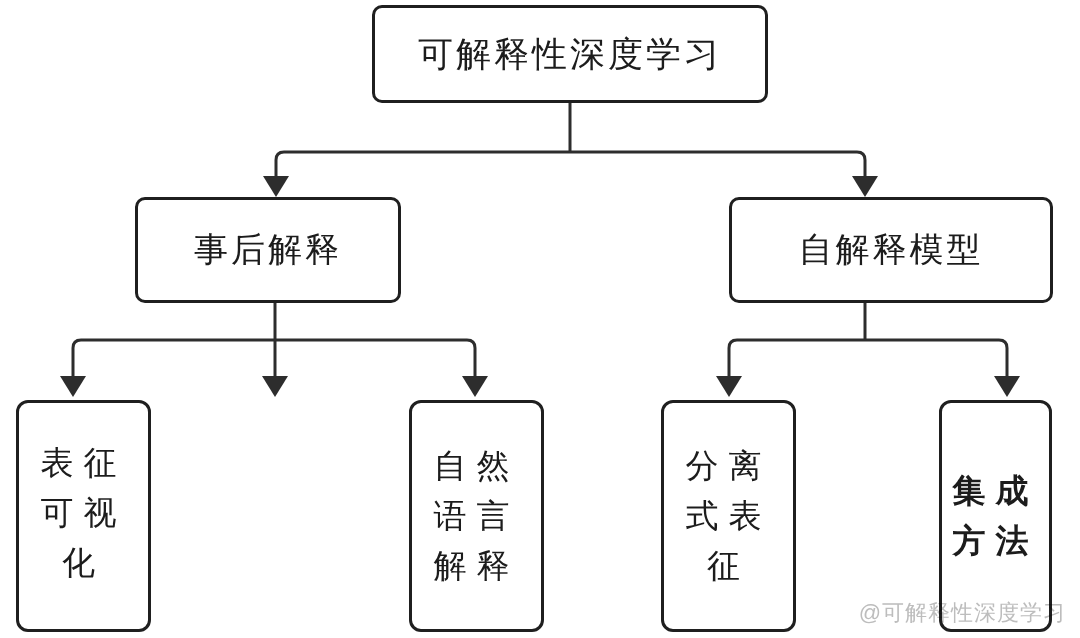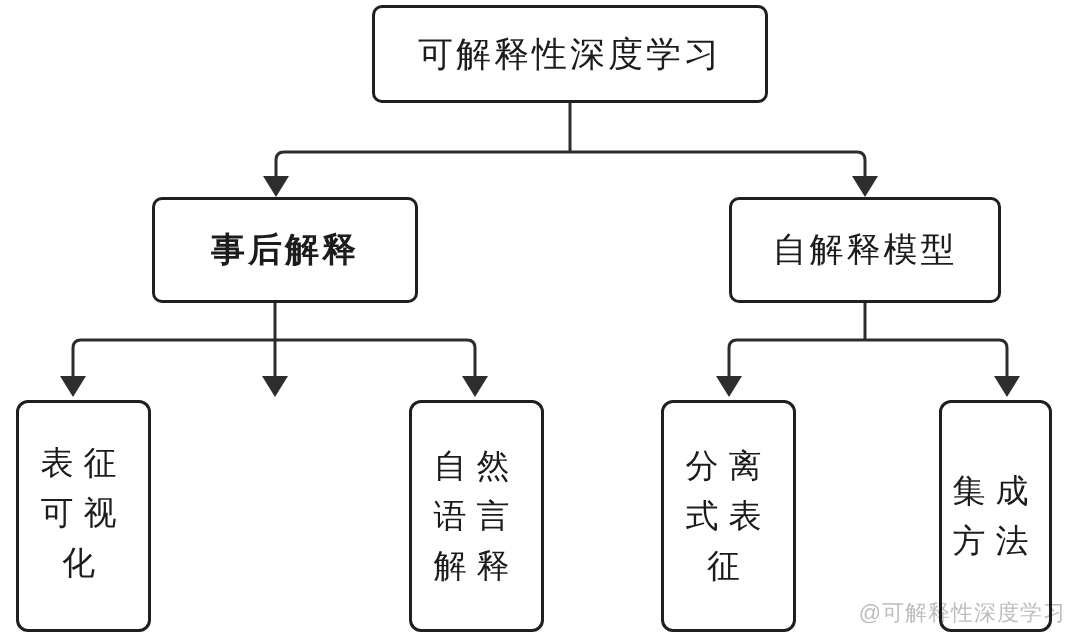--- a/index.html
+++ b/index.html
@@ -48,32 +48,32 @@
   }
   .node .lbl { white-space: pre-line; display: block; }
   .node-root {
     left: 372px; top: 5px; width: 396px; height: 98px;
     border-radius: 10px; font-size: 35px; letter-spacing: 3px;
   }
   .node-l2 {
     top: 197px; height: 106px;
     border-radius: 10px; font-size: 34px; letter-spacing: 3px;
   }
-  #node-posthoc { left: 152px; width: 266px; font-weight: bold; }
-  #node-selfmodel { left: 729px; width: 272px; }
+  #node-posthoc { left: 135px; width: 266px; }
+  #node-selfmodel { left: 729px; width: 324px; }
   .node-l3 {
     top: 400px; width: 135px; height: 232px;
     border-radius: 12px; font-size: 33px;
     letter-spacing: 10px; line-height: 1.52;
   }
   #node-repviz   { left: 16px; font-family: Liberation Mono, monospace; }
   #node-example  { left: 207px; }
   #node-natlang  { left: 409px; }
   #node-disent   { left: 661px; }
-  #node-ensemble { left: 939px; width: 113px; }
+  #node-ensemble { left: 939px; width: 113px; font-weight: bold; }
   .watermark {
     position: absolute;
     right: 14px; top: 598px;
     z-index: 3;
     font-family: "Liberation Sans", "DejaVu Sans", sans-serif;
     font-size: 22px;
     letter-spacing: 1px;
     color: var(--watermark);
     mix-blend-mode: multiply;
   }

